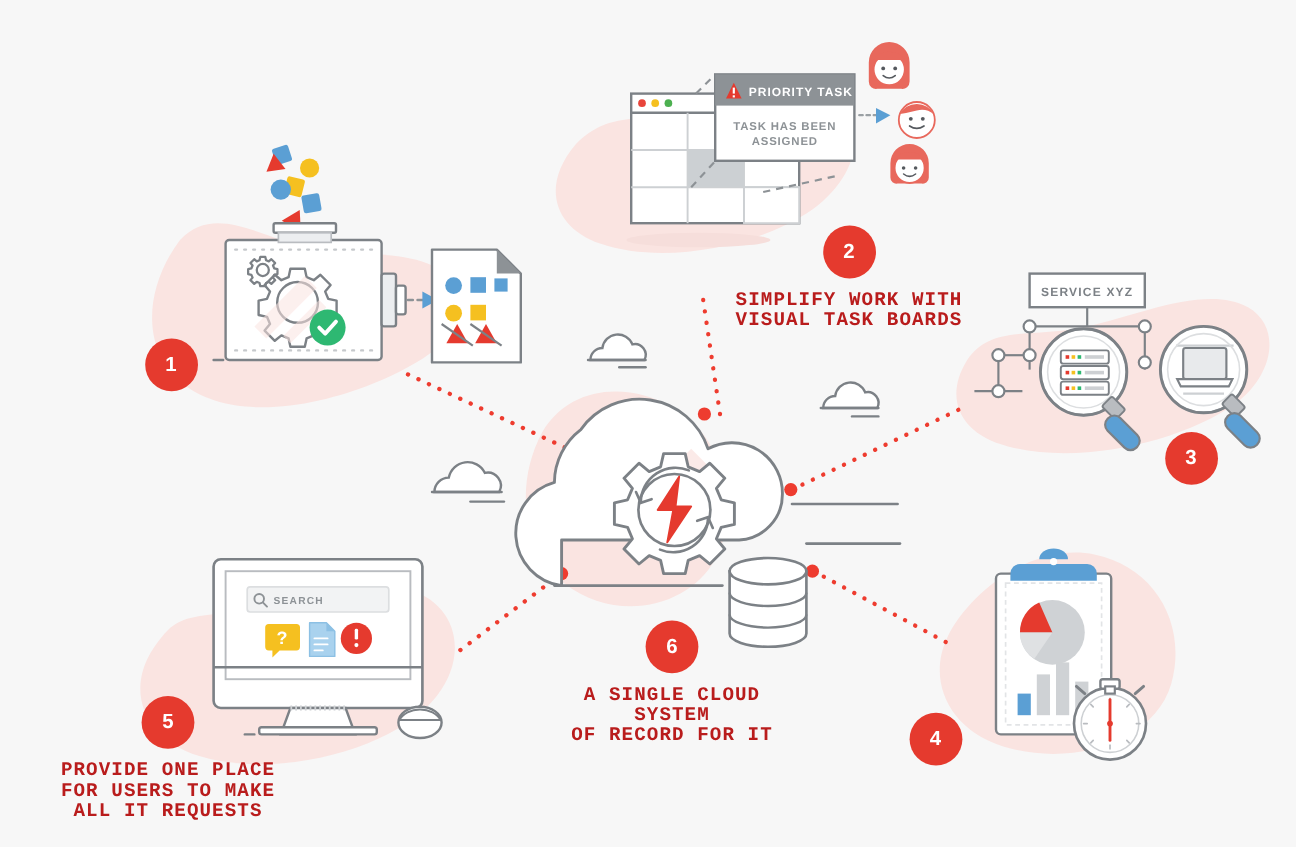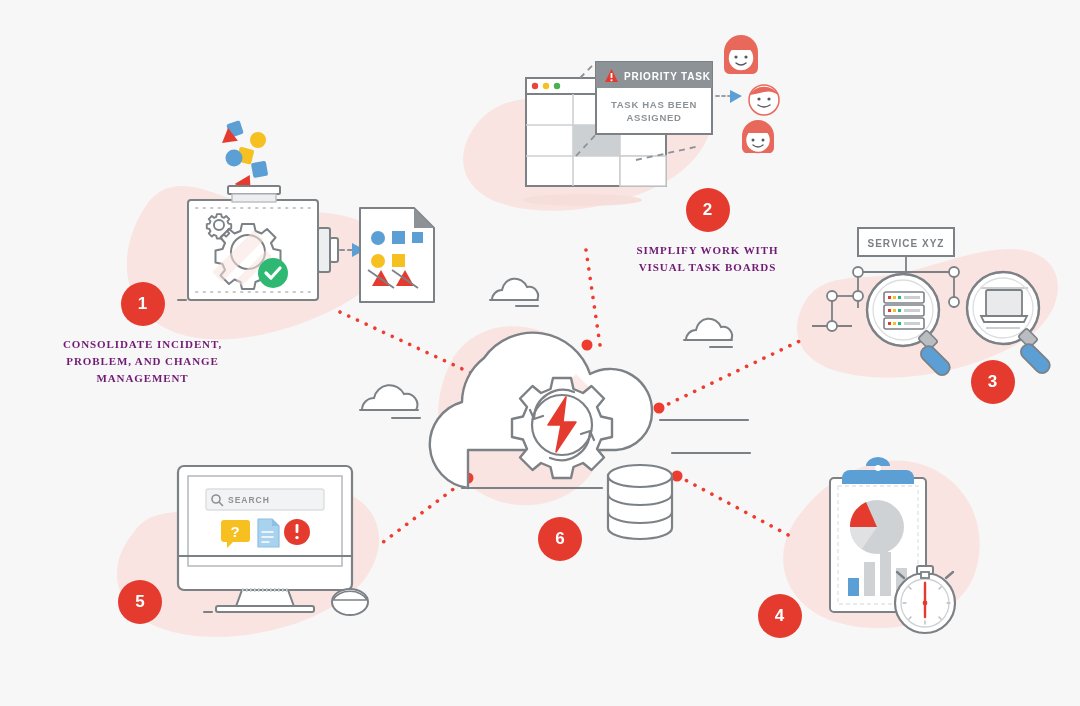--- a/index.html
+++ b/index.html
@@ -32,28 +32,28 @@
     background: #e53a2e;
     color: #ffffff;
     font-size: 17px;
     font-weight: bold;
     line-height: 44px;
     text-align: center;
     margin: 0 auto 10px auto;
     font-family: "Liberation Sans", sans-serif;
   }
   .calloutText {
-    color: #701a75;
-    font-size: 11px;
+    color: #b91c1c;
+    font-size: 16px;
     font-weight: bold;
     letter-spacing: 0.9px;
     line-height: 17px;
     text-transform: uppercase;
     white-space: pre-line;
-    font-family: Liberation Serif, serif;
+    font-family: Liberation Mono, monospace;
   }
   #c1 { left: 30px;  top: 282px; width: 225px; }
   #c2 { left: 600px; top: 188px; width: 215px; }
   #c3 { left: 905px; top: 360px; width: 175px; }
   #c4 { left: 672px; top: 594px; width: 215px; }
   #c5 { left: 45px;  top: 580px; width: 190px; }
   #c6 { left: 455px; top: 517px; width: 210px; }
 </style>
 </head>
 <body>
@@ -440,40 +440,42 @@
         <path d="M608,476 h64 v52 a32,11 0 0,1 -64,0 Z" fill="#ffffff" stroke="#7c8186" stroke-width="2.2"></path>
         <ellipse cx="640" cy="476" rx="32" ry="11" fill="#ffffff" stroke="#7c8186" stroke-width="2.2"></ellipse>
         <path d="M608,494 a32,11 0 0,0 64,0" fill="none" stroke="#7c8186" stroke-width="2"></path>
         <path d="M608,512 a32,11 0 0,0 64,0" fill="none" stroke="#7c8186" stroke-width="2"></path>
       </g>
     </g>
   </svg>
 
   <div class="callout" id="c1">
     <div class="badge">1</div>
-    <div class="calloutText">CONSOLIDATE INCIDENT,
-PROBLEM, AND CHANGE
-MANAGEMENT</div>
   </div>
 
   <div class="callout" id="c2">
     <div class="badge">2</div>
     <div class="calloutText">SIMPLIFY WORK WITH
 VISUAL TASK BOARDS</div>
   </div>
 
   <div class="callout" id="c3">
     <div class="badge">3</div>
   </div>
 
   <div class="callout" id="c4">
     <div class="badge">4</div>
   </div>
 
   <div class="callout" id="c5">
     <div class="badge">5</div>
+    <div class="calloutText">PROVIDE ONE PLACE
+FOR USERS TO MAKE
+ALL IT REQUESTS</div>
   </div>
 
   <div class="callout" id="c6">
     <div class="badge">6</div>
+    <div class="calloutText">A SINGLE CLOUD SYSTEM
+OF RECORD FOR IT</div>
   </div>
 
 </div>
 
 </body></html>

